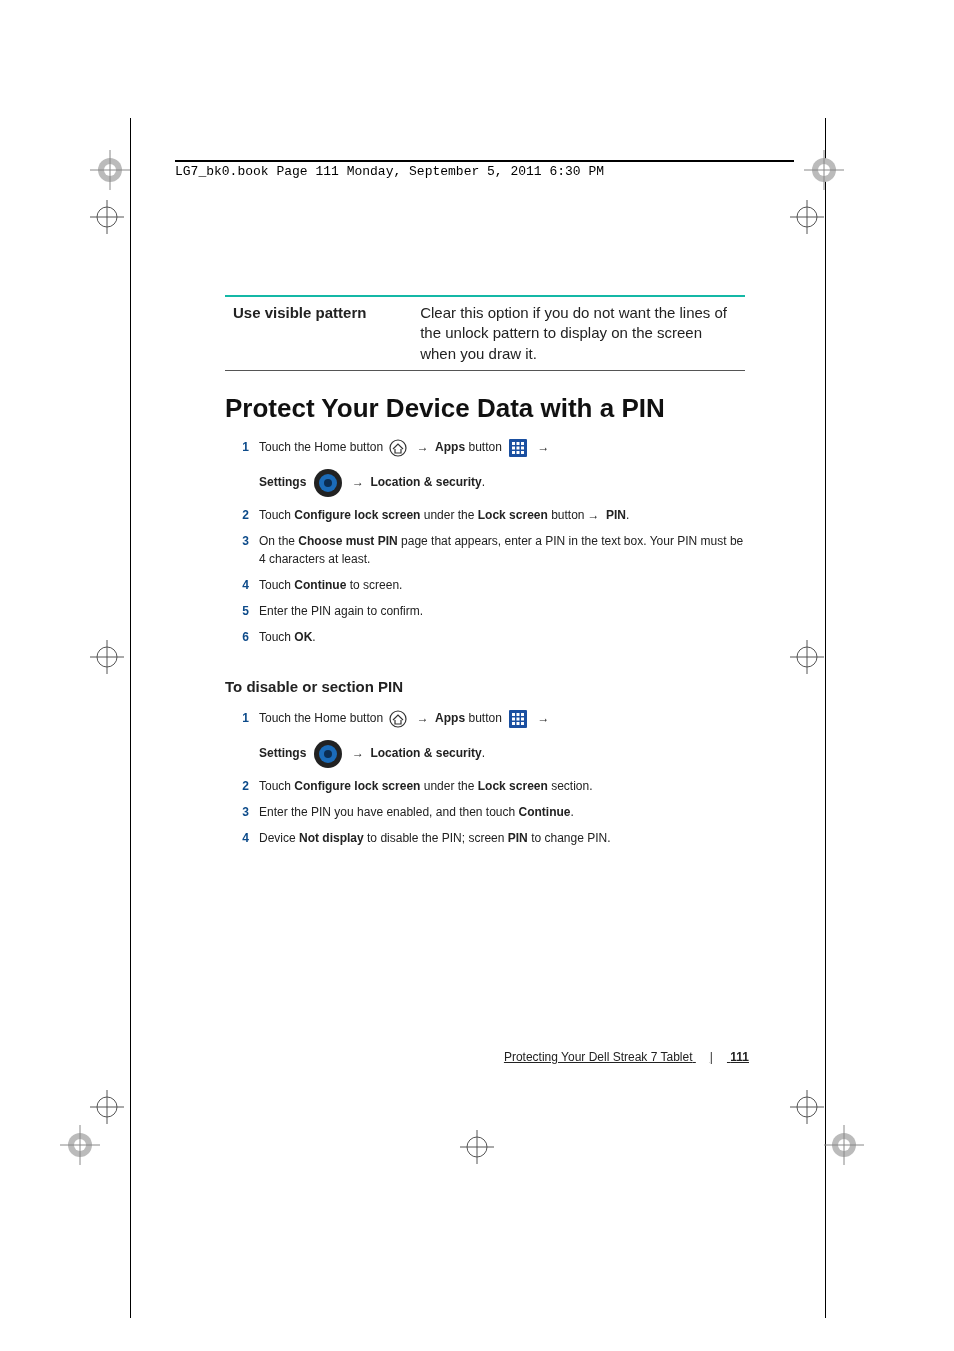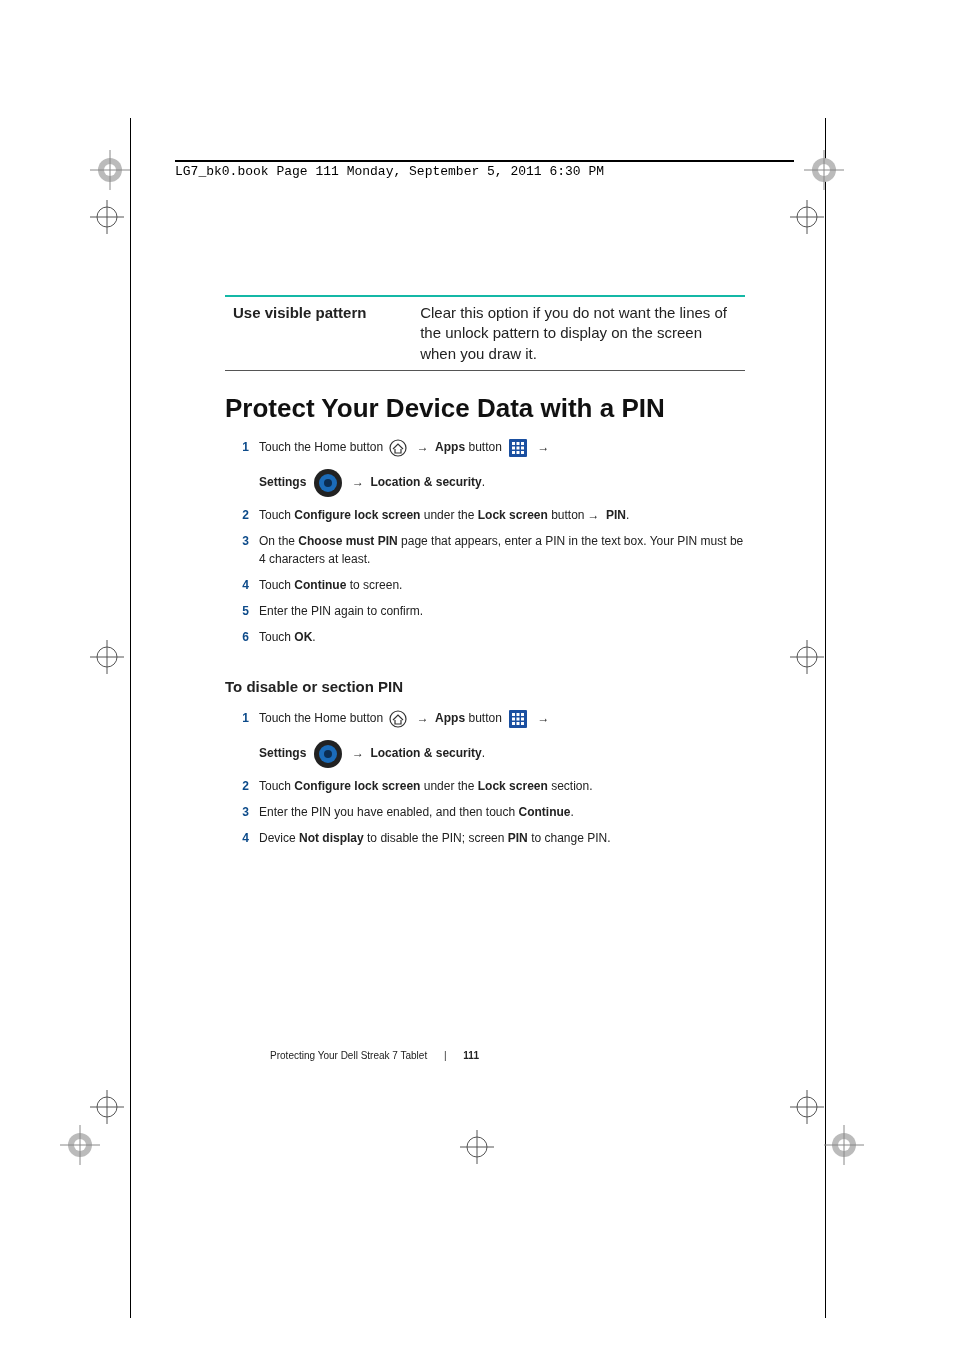--- a/index.html
+++ b/index.html
@@ -93,22 +93,23 @@
     display: inline-block;
     vertical-align: middle;
     margin: 0 3px;
   }
   .inline-icon svg { display: block; }
   .footer {
     position: absolute;
     left: 0;
     width: 954px;
     top: 1050px;
-    text-align: center;
-    font-size: 10px;
+    text-align: right;
+    font-size: 12px;
+    text-decoration: underline;
   }
   .footer .sep { padding: 0 14px; color: #333; }
   .footer .pg { font-weight: 700; }
   .footer-inner { padding-right: 205px; }
   
   .mark {
     position: absolute;
     pointer-events: none;
   }
   .mark svg { display: block; }

